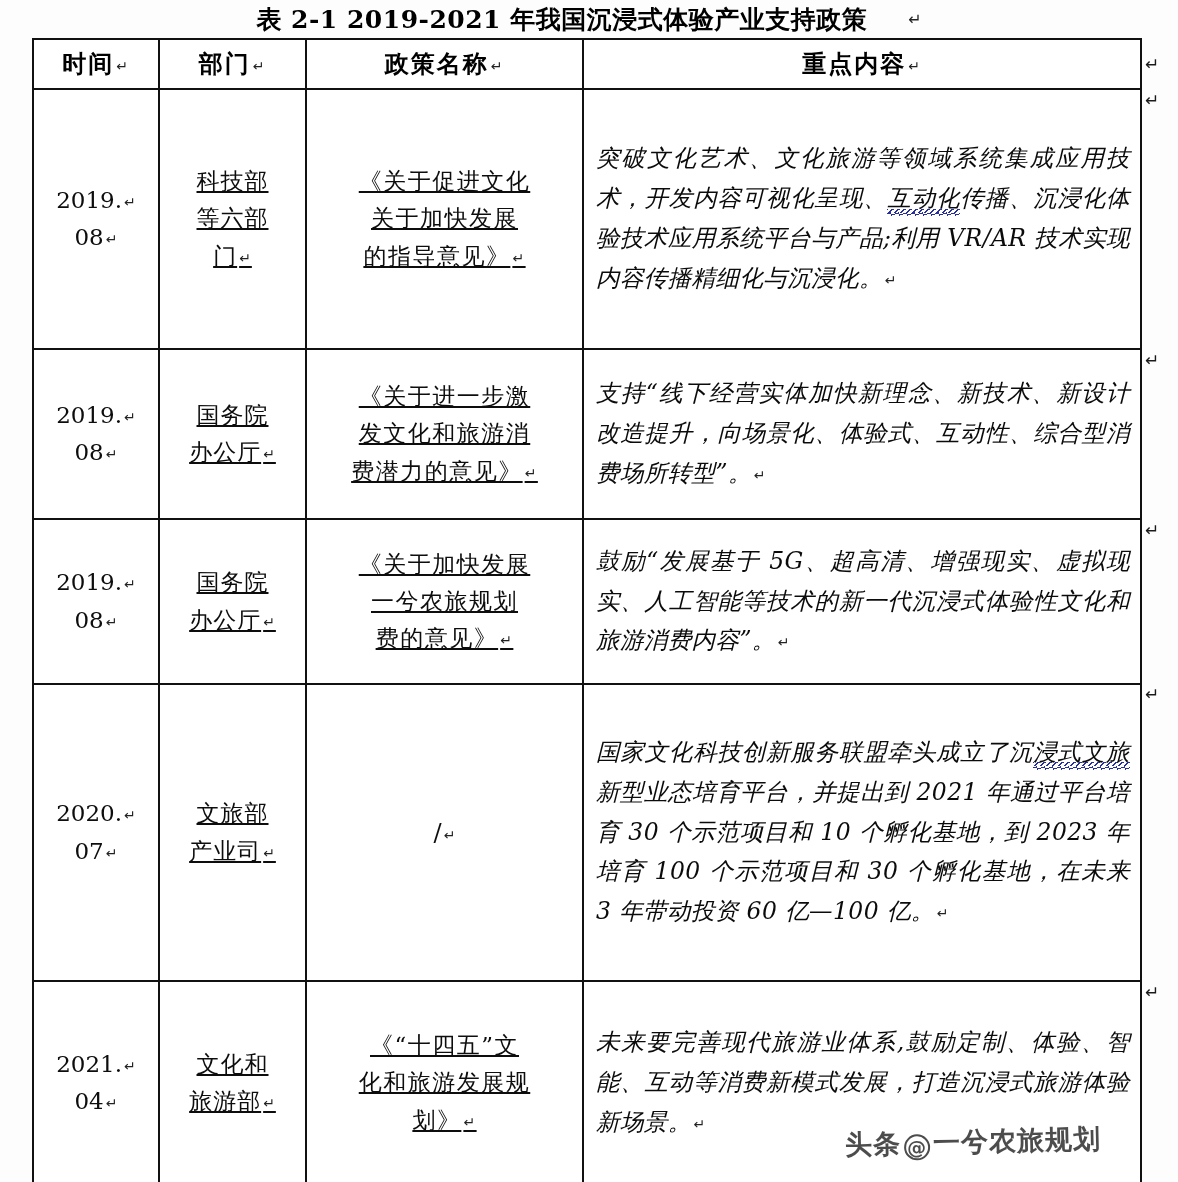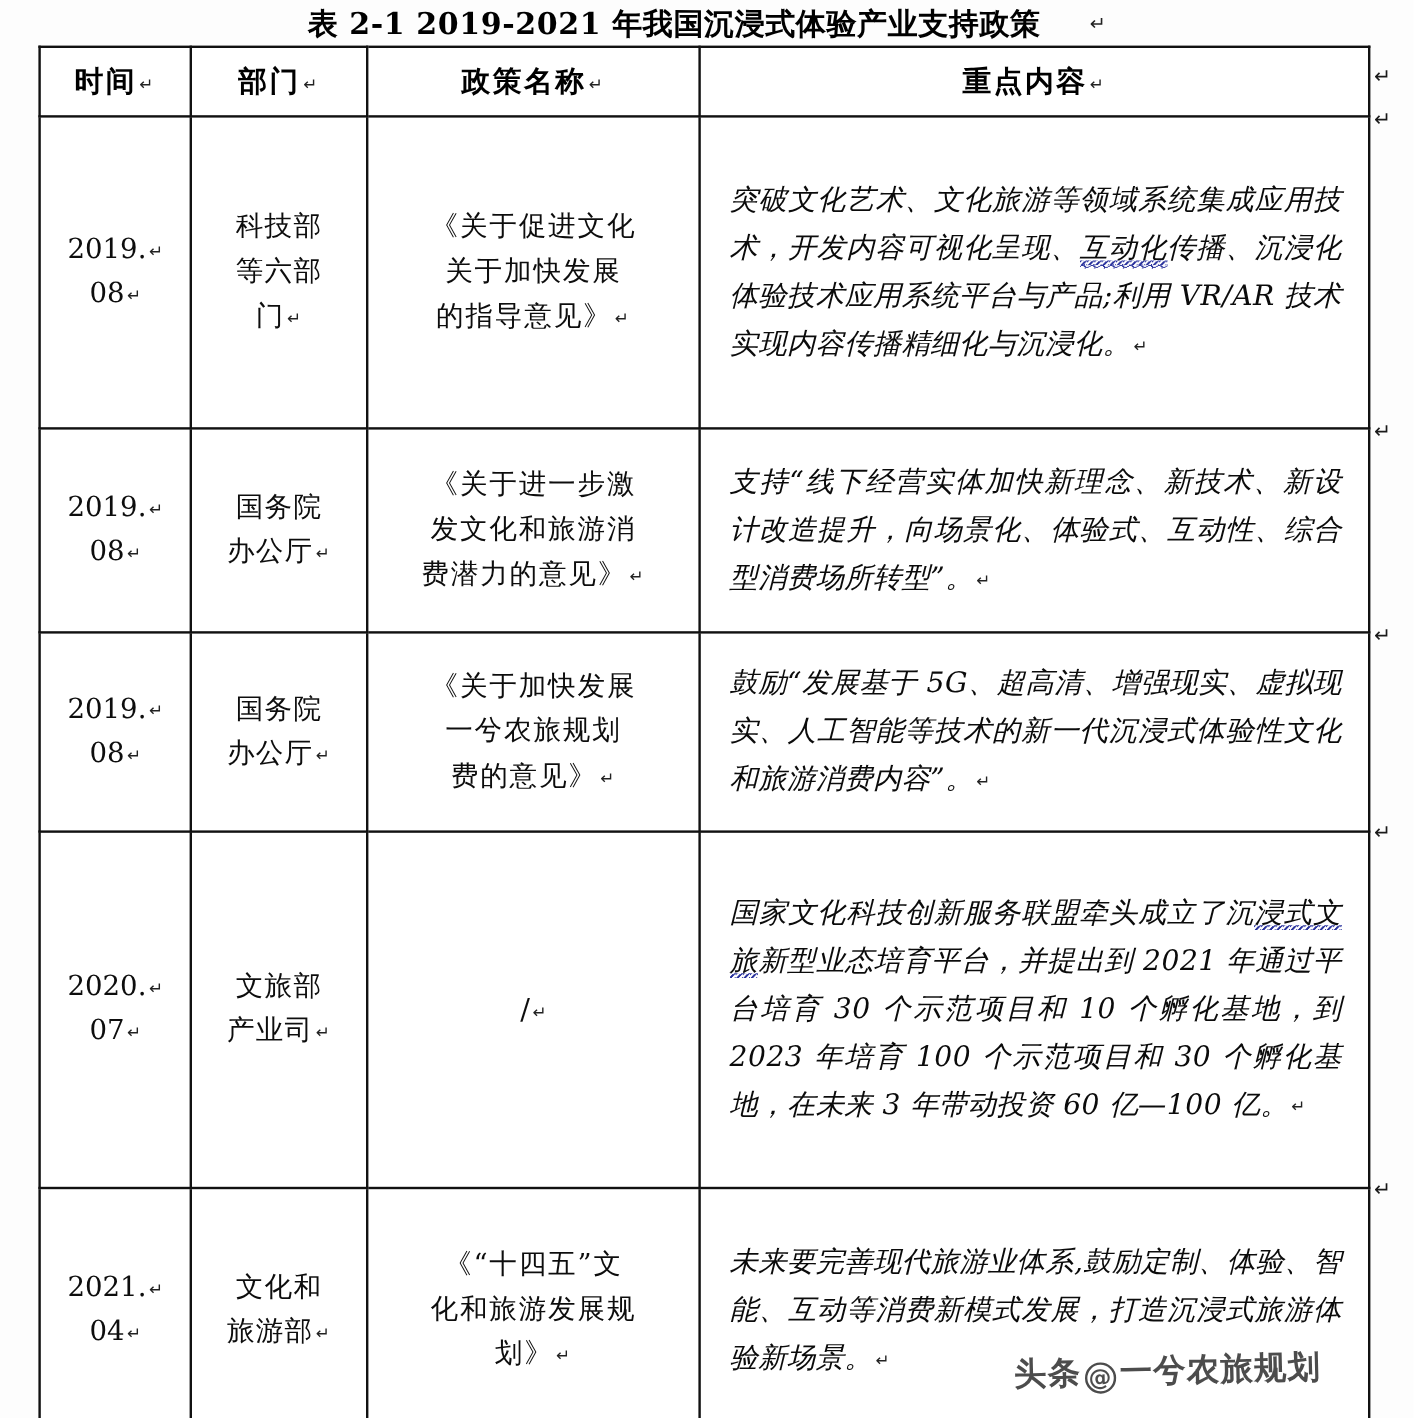--- a/index.html
+++ b/index.html
@@ -63,21 +63,21 @@
     width: 1108px;
   }
   table.policy {
     border-collapse: collapse;
     table-layout: fixed;
     width: 1108px;
     background: #fff;
   }
   table.policy td, table.policy th {
     border: 2px solid #111;
-    padding: 12px;
+    padding: 0;
     vertical-align: middle;
     background: #fff;
   }
   col.c-time  { width: 126px; }
   col.c-dept  { width: 147px; }
   col.c-name  { width: 277px; }
   col.c-body  { width: 558px; }
 
   .hdr-cell {
     height: 50px;
@@ -104,20 +104,21 @@
     line-height: 1.62;
     white-space: nowrap;
   }
   .time-line {
     font-family: "DejaVu Serif", "Liberation Serif", serif;
     letter-spacing: 0px;
   }
   .dept-line, .name-line {
     font-family: "DejaVu Serif", "Liberation Serif", serif;
     letter-spacing: 1px;
+    text-decoration: underline;
   }
   .name-line { letter-spacing: 1.5px; }
 
   .slash-cell {
     font-size: 24px;
     text-align: center;
     font-family: "DejaVu Serif", "Liberation Serif", serif;
   }
 
   .body-text {

